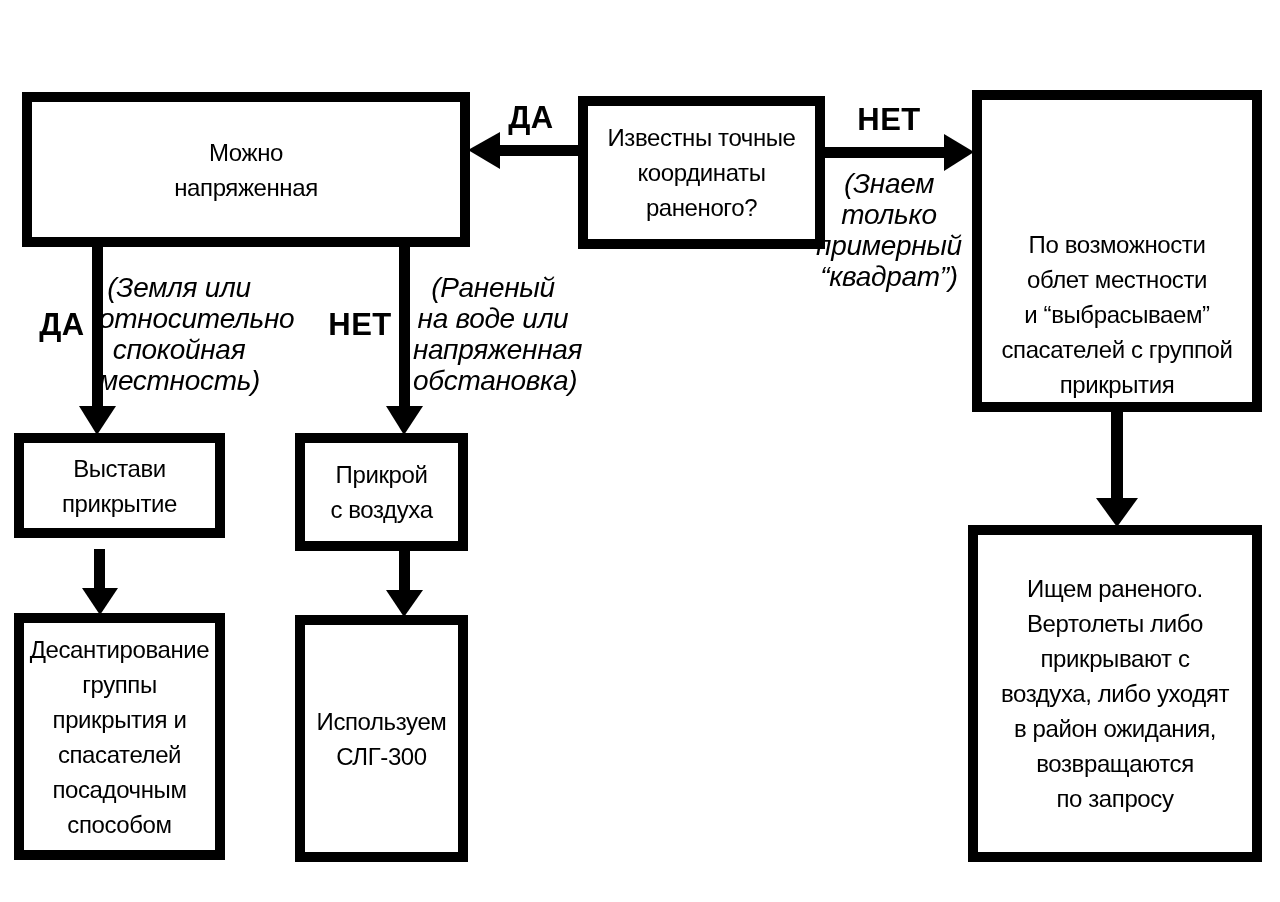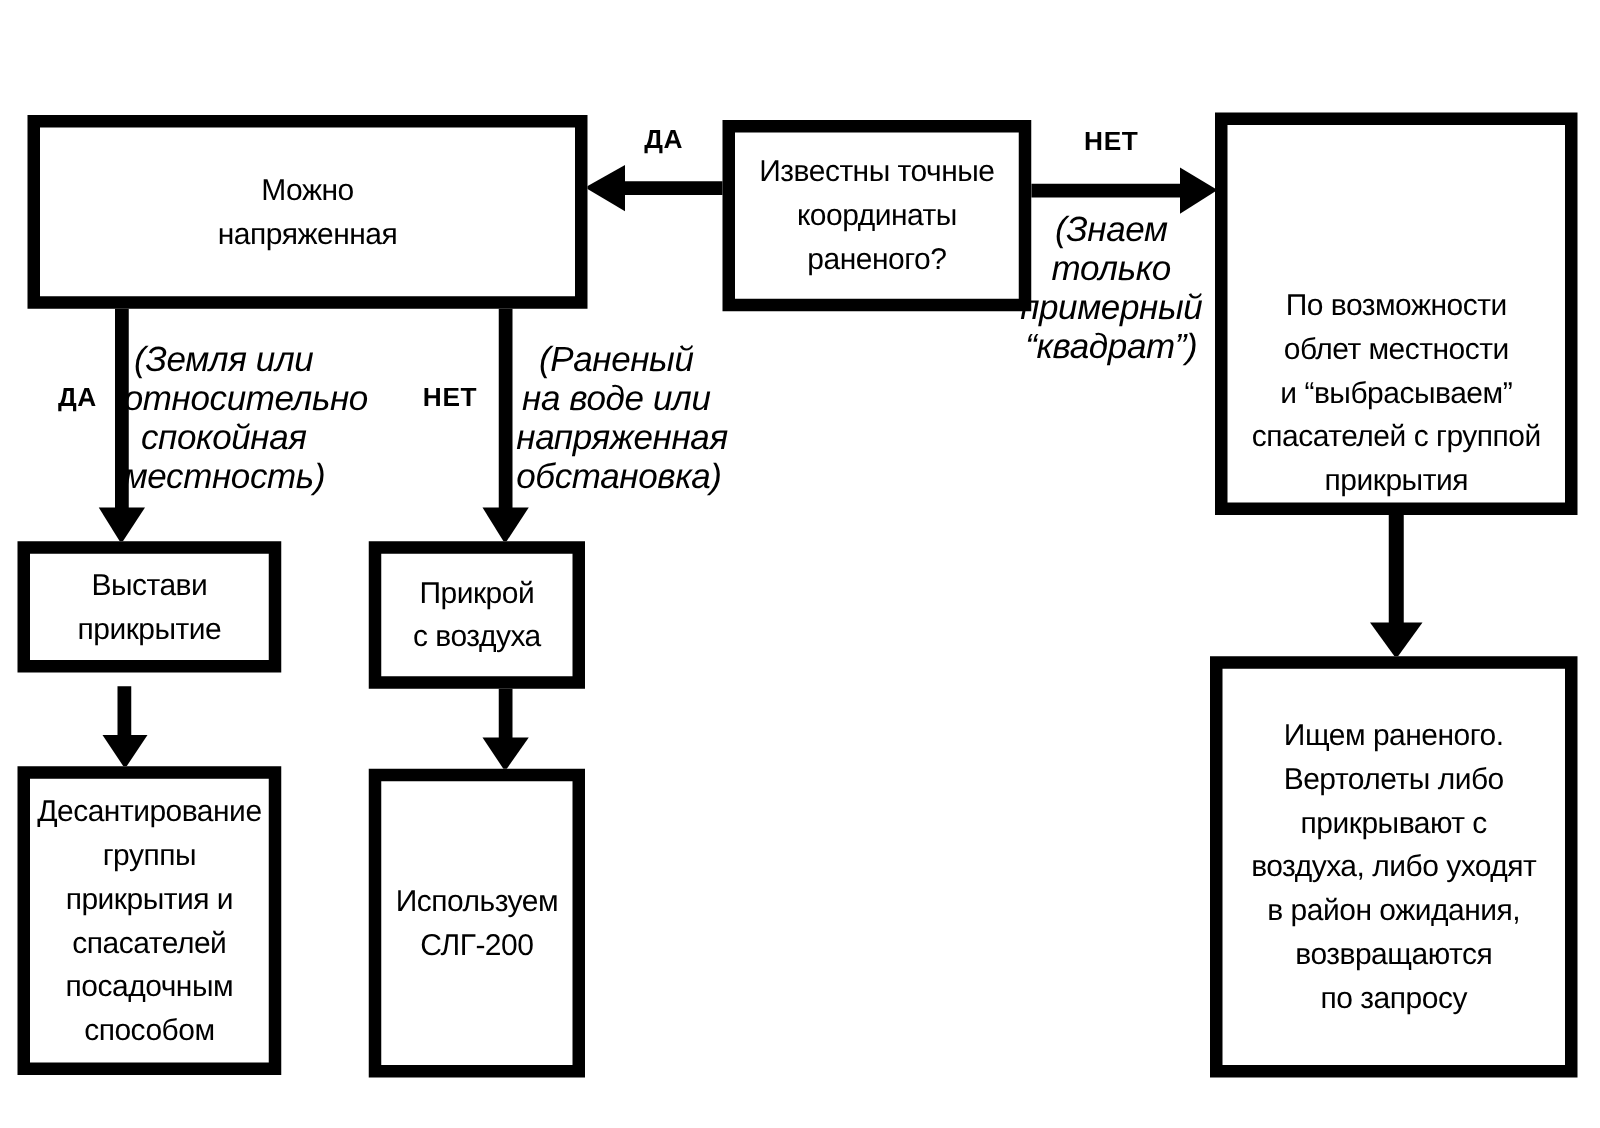--- a/index.html
+++ b/index.html
@@ -29,21 +29,21 @@
     white-space: pre-line;
     text-align: center;
     font-size: 24px;
     line-height: 35px;
     letter-spacing: -0.4px;
     font-weight: 400;
     color: #000000;
   }
   .edge-label {
     position: absolute;
-    font-size: 21px;
+    font-size: 31px;
     font-weight: 700;
     text-align: center;
     color: #000000;
     letter-spacing: 0.5px;
   }
   .edge-note {
     position: absolute;
     font-style: italic;
     font-size: 28px;
     line-height: 31px;
@@ -158,21 +158,21 @@
     <span class="txt">Десантирование
 группы
 прикрытия и
 спасателей
 посадочным
 способом</span>
   </div>
 
   <div class="node" id="node-use-slg300">
     <span class="txt">Используем
-СЛГ-200</span>
+СЛГ-300</span>
   </div>
 
   <div class="node" id="node-search">
     <span class="txt">Ищем раненого.
 Вертолеты либо
 прикрывают с
 воздуха, либо уходят
 в район ожидания,
 возвращаются
 по запросу</span>

